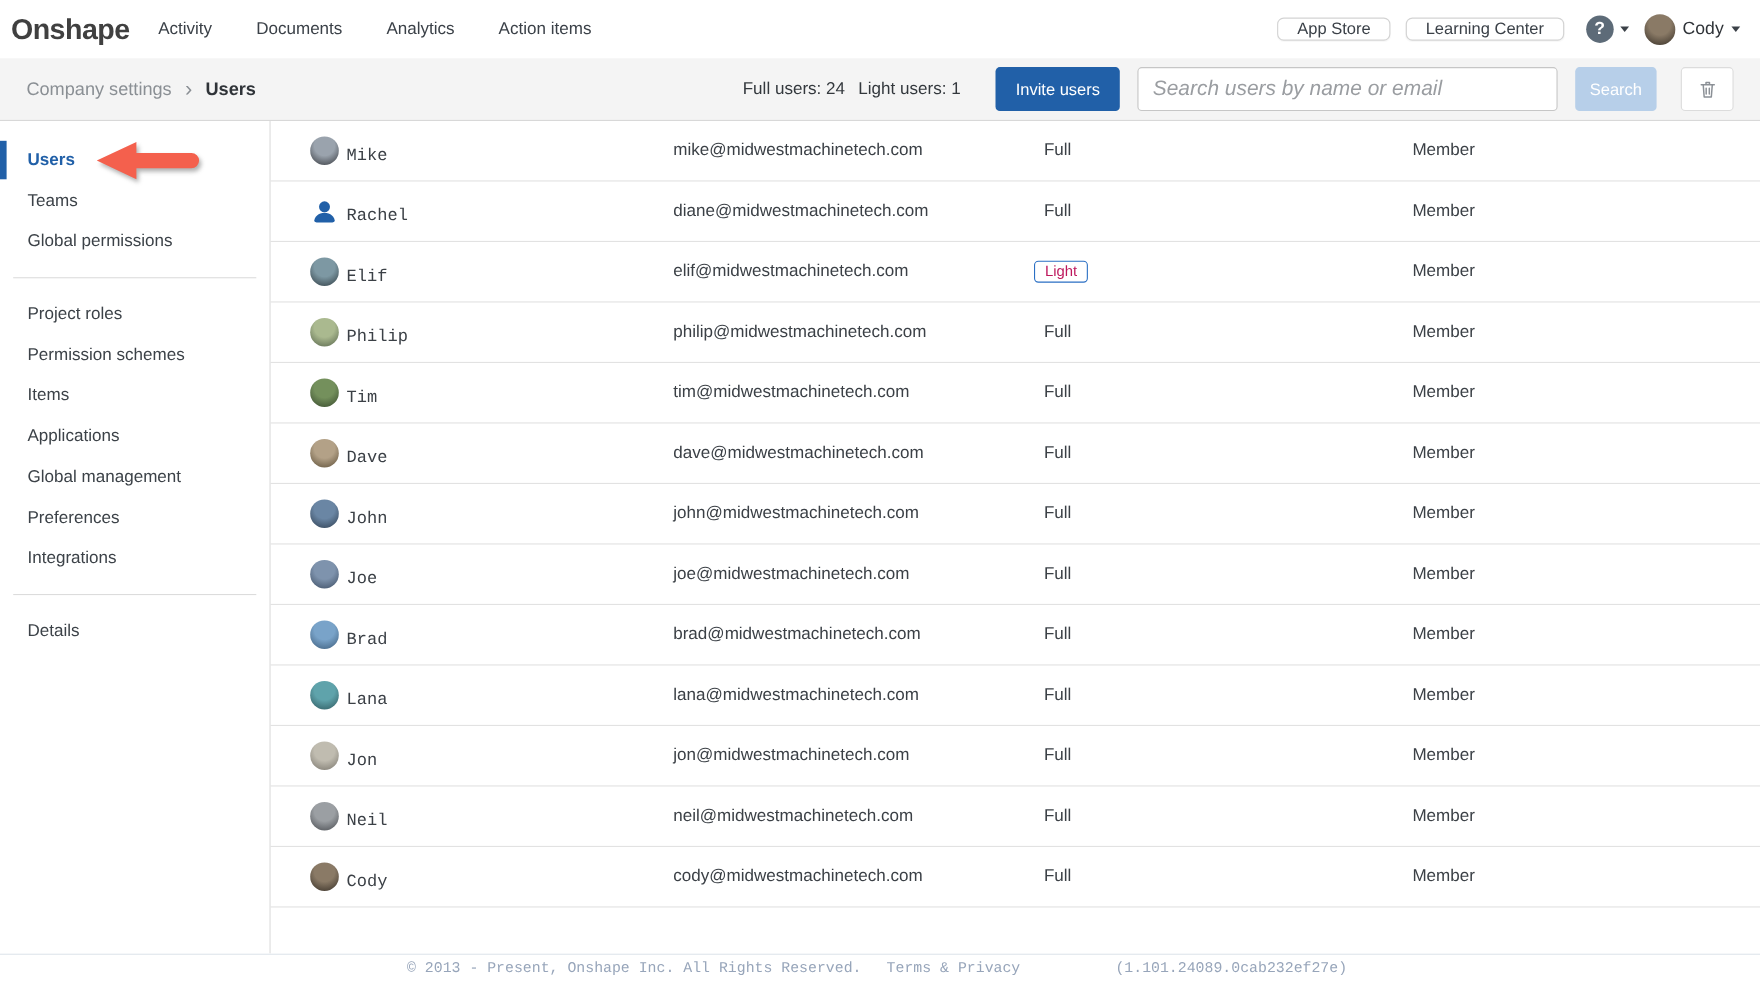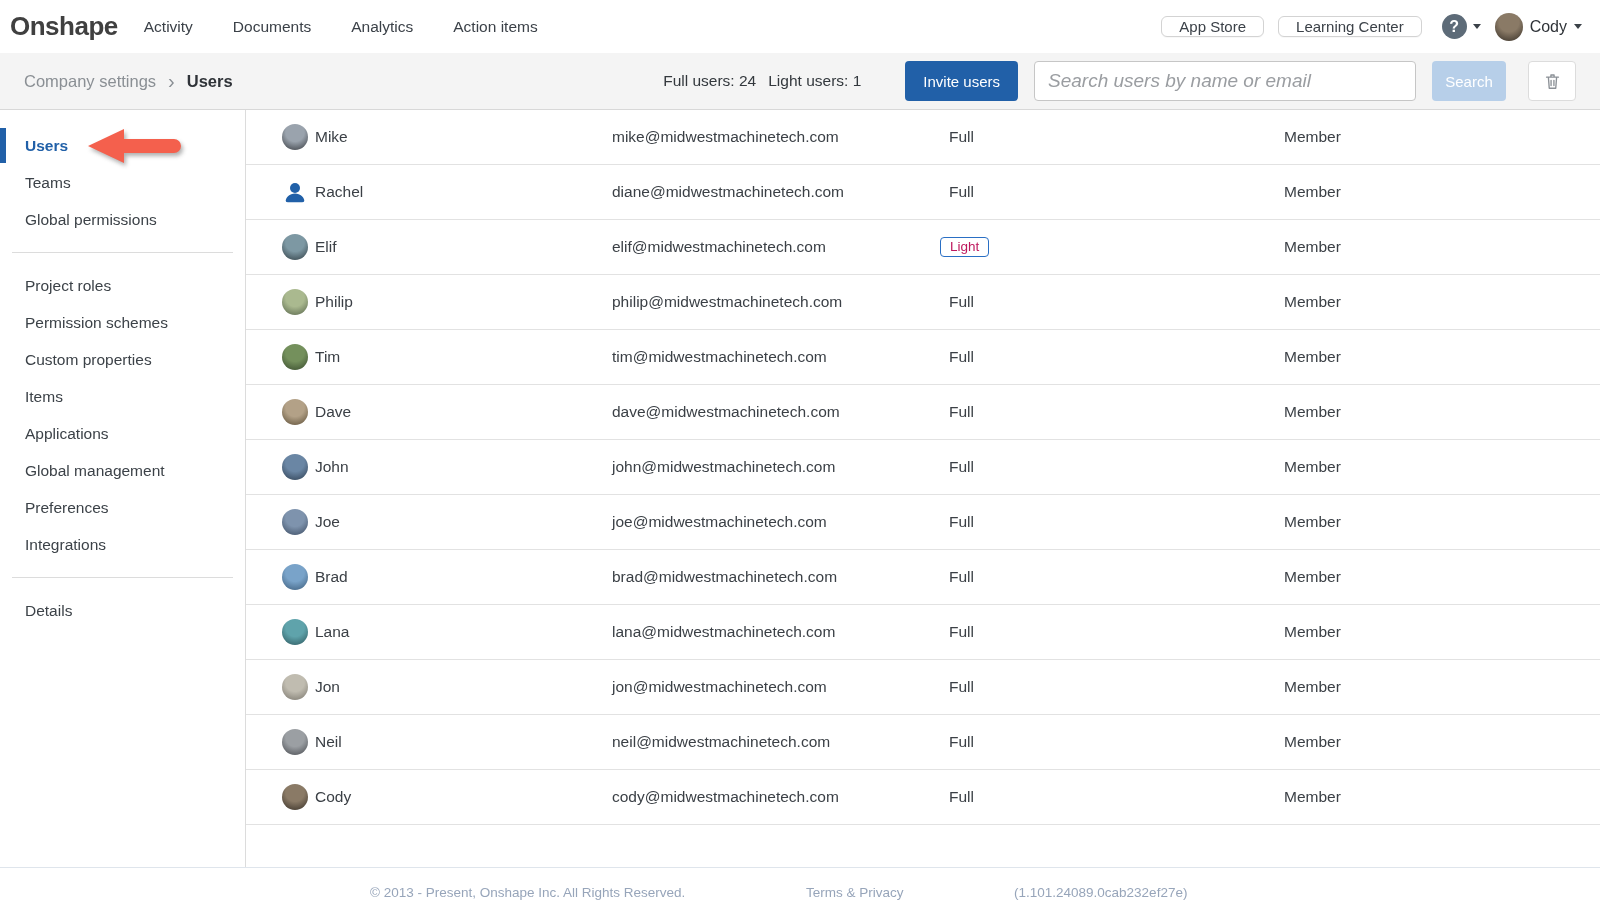--- a/index.html
+++ b/index.html
@@ -25,21 +25,21 @@
   .user-name { font-size:16px; color:#2f3338; }
 
   
   .toolbar { height:57px; background:#f4f4f4; border-bottom:1px solid #d8d8d8; display:flex;
     align-items:center; padding:0 24px; flex:0 0 auto; }
   .breadcrumb { display:flex; align-items:center; gap:12px; font-size:16.5px; }
   .bc-parent { color:#8a8f94; cursor:pointer; }
   .bc-chevron { color:#8a8f94; font-size:20px; line-height:1; }
   .bc-current { color:#2f3338; font-weight:600; }
   .toolbar-right { margin-left:auto; display:flex; align-items:center; gap:16px; }
-  .counts { display:flex; gap:12px; font-size:15.5px; color:#33383d; margin-right:28px; }
+  .counts { display:flex; gap:12px; font-size:15.5px; color:#33383d; margin-right:16px; }
   .btn-invite { background:#2160a8; color:#fff; border:none; border-radius:4px; height:40px;
     padding:0 18px; font-size:15px; font-family:inherit; cursor:pointer; }
   .search-input { width:382px; height:40px; border:1px solid #c6c6c6; border-radius:4px;
     padding:0 13px; font-size:19px; font-family:inherit; color:#3c4248; background:#fff; }
   .search-input::placeholder { font-style:italic; color:#9a9da1; }
   .btn-search { background:#b7cfe9; color:#fff; border:none; border-radius:4px; height:40px;
     width:74px; font-size:15px; font-family:inherit; cursor:pointer; }
   .btn-trash { background:#fff; border:1px solid #dcdcdc; border-radius:4px; height:40px; width:48px;
     display:flex; align-items:center; justify-content:center; cursor:pointer; margin-left:6px; }
 
@@ -51,30 +51,30 @@
   .sb-item.active { color:#2160a8; font-weight:700; }
   .sb-item.active::before { content:""; position:absolute; left:0; top:1px; bottom:1px; width:6px; background:#2160a8; }
   .sb-divider { height:1px; background:#dcdcdc; margin:14px 12px; }
   .annot-arrow { position:absolute; left:86px; top:50%; transform:translateY(-50%);
     filter:drop-shadow(2px 3px 2px rgba(80,80,80,0.45)); pointer-events:none; }
 
   .content { flex:1 1 auto; display:flex; flex-direction:column; background:#fff; }
   .user-table { width:100%; }
   .u-row { display:grid; grid-template-columns:330px 337px 335px auto; align-items:center;
     height:55px; border-bottom:1px solid #e2e2e2; padding-left:36px; font-size:15.5px; color:#3b4046; }
-  .u-cell-name { display:flex; align-items:center; gap:7px; }
+  .u-cell-name { display:flex; align-items:flex-end; gap:7px;font-family:Liberation Mono, monospace; }
   .avatar { width:26px; height:26px; border-radius:50%; flex:0 0 26px; overflow:hidden;
     display:flex; align-items:center; justify-content:center; }
   .badge-light { display:inline-block; color:#be185d; border:1px solid #2a6fc4; border-radius:4px;
     font-size:13.5px; padding:1px 9px 2px; margin-left:-9px; }
 
   
   .footer { flex:0 0 33px; border-top:1px solid #dfe5ec; position:relative; background:#fff;
     font-size:13.5px; color:#97a5ba; }
-  .footer span { position:absolute; top:17px; white-space:nowrap; }
+  .footer span { position:absolute; top:6px; white-space:nowrap;font-family:Liberation Mono, monospace; }
   .f-copy { left:370px; }
   .f-terms { left:806px; cursor:pointer; }
   .f-version { left:1014px; }
 </style>
 </head>
 <body>
 
 <div class="app">
 
   <header class="topnav">
@@ -137,23 +137,20 @@
           <span>Global permissions</span>
         </div>
         <div class="sb-divider"></div>
         <div class="sb-item">
           <span>Project roles</span>
         </div>
         <div class="sb-item">
           <span>Permission schemes</span>
         </div>
         <div class="sb-item">
-          <span>Custom properties</span>
-        </div>
-        <div class="sb-item">
           <span>Items</span>
         </div>
         <div class="sb-item">
           <span>Applications</span>
         </div>
         <div class="sb-item">
           <span>Global management</span>
         </div>
         <div class="sb-item">
           <span>Preferences</span>

